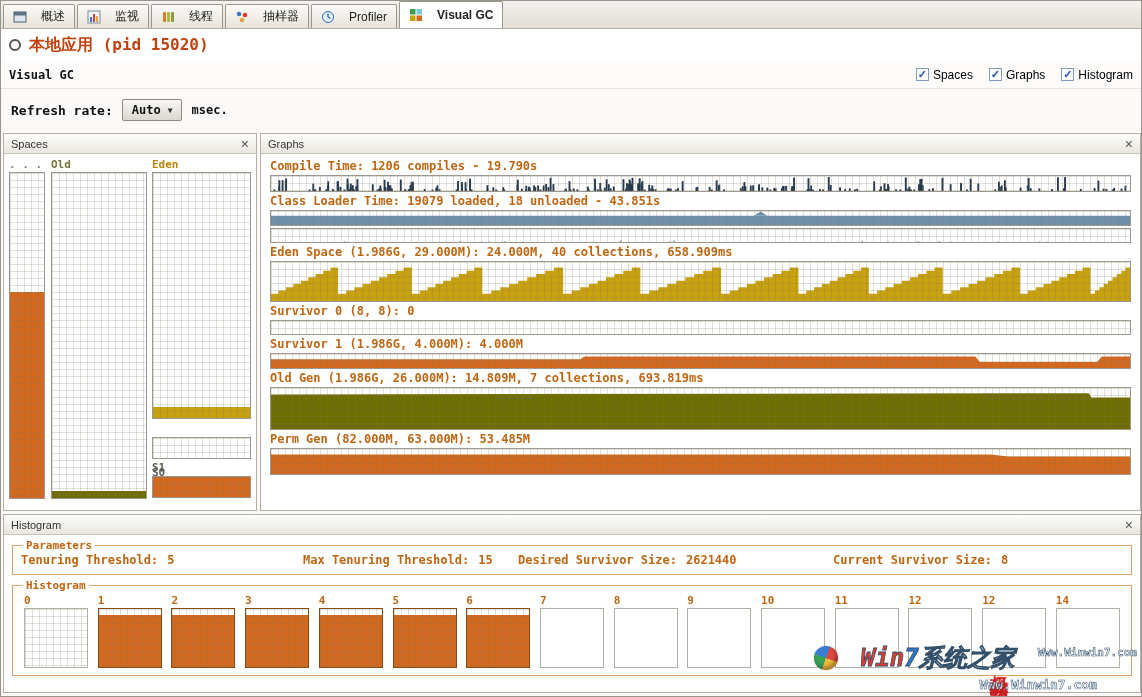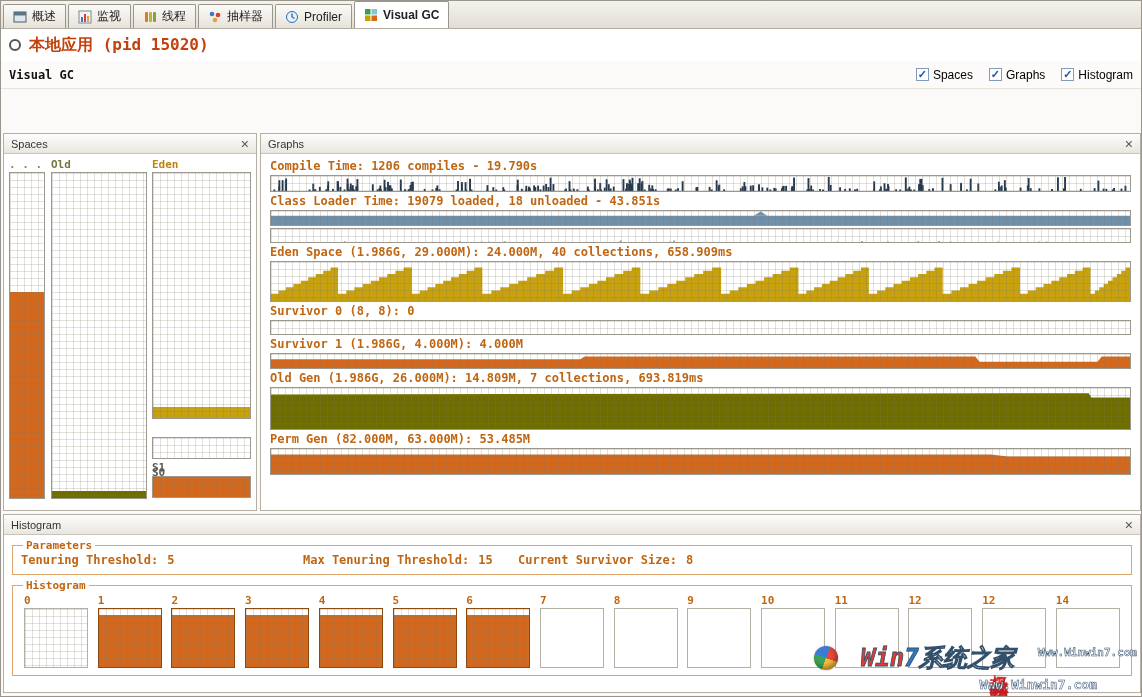--- a/index.html
+++ b/index.html
@@ -1,20 +1,20 @@
 <!DOCTYPE html>
 <html><head>
 <meta charset="utf-8">
 <style>
   *{box-sizing:border-box;margin:0;padding:0}
   body{margin:0;background:#777;font-family:"Liberation Sans",sans-serif}
   .window{position:relative;width:1142px;height:697px;background:#fbfaf8;overflow:hidden;border:1px solid #9a958c;font-family:"DejaVu Sans Mono","Liberation Mono",monospace}
   
   .tabbar{position:absolute;top:0;left:0;right:0;height:28px;background:linear-gradient(#f4f2ee,#e2ded6);border-bottom:1px solid #b2aea4;display:flex;align-items:flex-end;padding:2px 0 0 2px}
-  .tab{display:flex;align-items:center;gap:5px;height:24px;padding:10px 9px;border:1px solid #9b968b;border-bottom:none;border-radius:2px 2px 0 0;background:linear-gradient(#fbfaf7,#e7e3da);font-size:12px;color:#222;margin-right:2px;cursor:default;font-family:"Liberation Sans",sans-serif}
+  .tab{display:flex;align-items:center;gap:14px;height:24px;padding:10px 9px;border:1px solid #9b968b;border-bottom:none;border-radius:2px 2px 0 0;background:linear-gradient(#fbfaf7,#e7e3da);font-size:12px;color:#222;margin-right:2px;cursor:default;font-family:"Liberation Sans",sans-serif}
   .tab.active{background:#fff;height:27px;font-weight:bold}
   .tabicon{width:14px;height:14px;display:inline-block;line-height:0}
   .tabicon svg{width:14px;height:14px}
   
   .titlebar{position:absolute;top:28px;left:0;right:0;height:32px;background:#fff;display:flex;align-items:center;gap:8px;padding-left:8px}
   .app-circle{width:12px;height:12px;border:2px solid #555;border-radius:50%;flex:0 0 auto}
   .titletext{font-size:16px;font-weight:bold;color:#c2410c}
   
   .subtoolbar{position:absolute;top:60px;left:0;right:0;height:28px;background:#fcfbf9;border-bottom:1px solid #e6e3dc;display:flex;align-items:center;padding:0 8px}
   .vgc-label{font-weight:bold;font-size:12px;color:#111}
@@ -144,20 +144,28 @@
           <span class="checkbox">✓</span>
           <span>Graphs</span>
         </span>
         <span class="checkitem">
           <span class="checkbox">✓</span>
           <span>Histogram</span>
         </span>
       </div>
   </div>
 
+  <div class="refreshrow">
+    <span>Refresh rate:</span>
+    <div class="dropdown">
+      <span>Auto</span>
+      <span class="caret">▼</span>
+    </div>
+    <span class="msec">msec.</span>
+  </div>
 
   <div class="panel" id="spacesPanel">
     <div class="panel-header">
       <span>Spaces</span>
       <span class="panel-close">×</span>
     </div>
     <div class="spaces-content">
         <div class="space-label" style="left: 5px; top: 4px; color: rgb(138, 132, 120);">. . .</div>
         <div class="grid sbox" style="left: 5px; top: 18px; width: 36px; height: 327px;">
           <div class="vfill" style="height: 63.5%; background: rgb(210, 105, 30);"></div>
@@ -494,21 +502,21 @@
       </div>
   </div>
 
   <div class="panel" id="histPanel">
     <div class="panel-header">
       <span>Histogram</span>
       <span class="panel-close">×</span>
     </div>
     <fieldset>
       <legend>Parameters</legend>
-      <div class="paramrow"><div class="paramitem"><span>Tenuring Threshold:</span><span>5</span></div><div class="paramitem"><span>Max Tenuring Threshold:</span><span>15</span></div><div class="paramitem"><span>Current Survivor Size:</span><span>8</span></div></div>
+      <div class="paramrow"><div class="paramitem"><span>Tenuring Threshold:</span><span>5</span></div><div class="paramitem"><span>Max Tenuring Threshold:</span><span>15</span></div><div class="paramitem"><span>Desired Survivor Size:</span><span>2621440</span></div><div class="paramitem"><span>Current Survivor Size:</span><span>8</span></div></div>
     </fieldset>
     <fieldset>
       <legend>Histogram</legend>
       <div class="bins">
           <div class="bin">
             <div class="binlabel">0</div>
             <div class="binbox grid"></div>
           </div>
           <div class="bin filled">
             <div class="binlabel">1</div>

